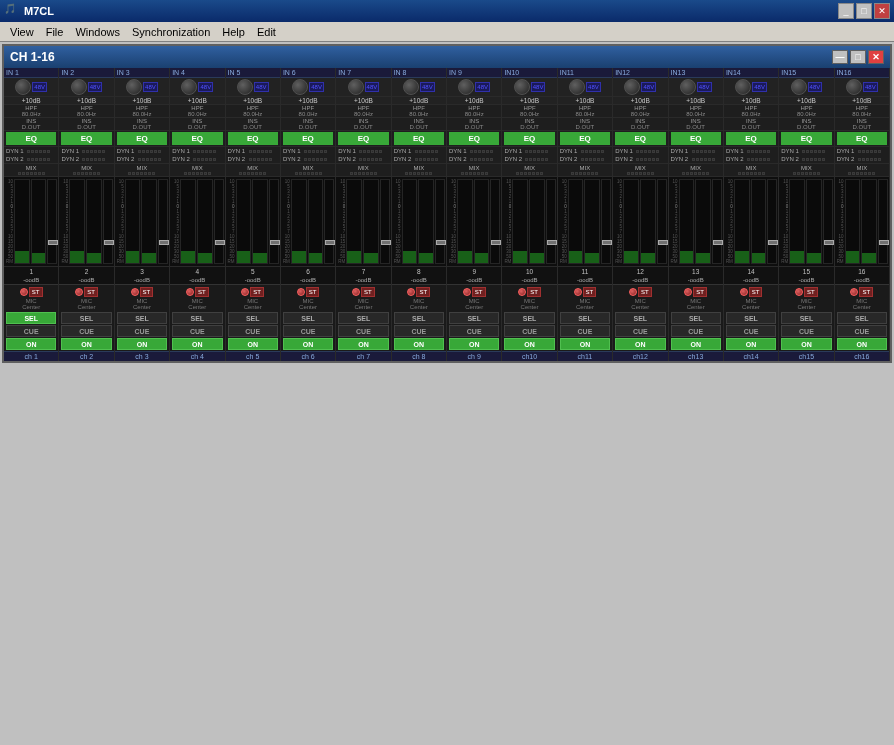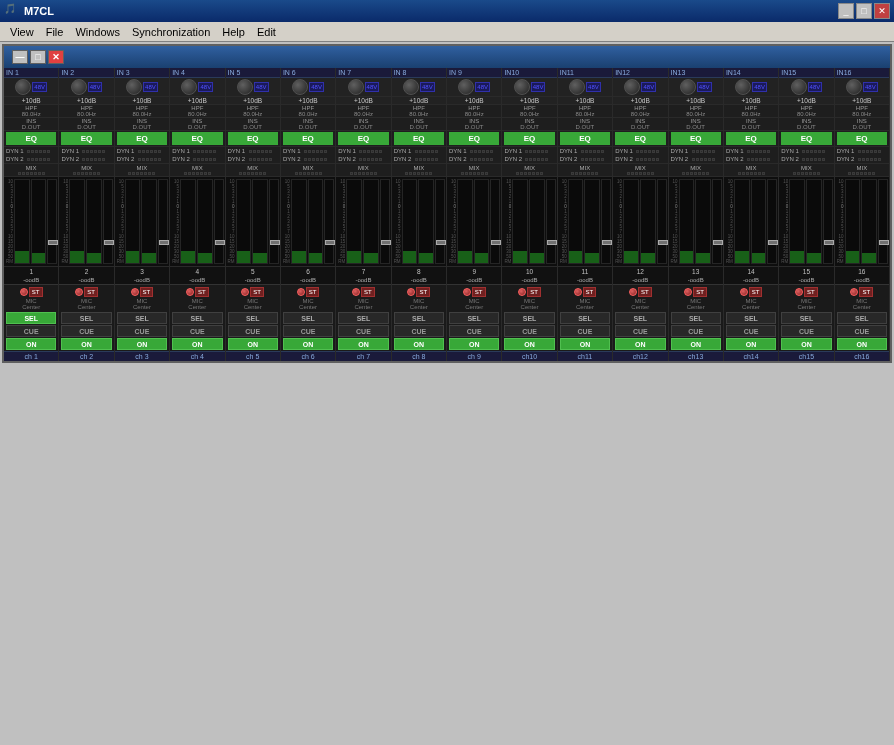--- a/index.html
+++ b/index.html
@@ -87,20 +87,21 @@
     <span class="menu-item">View</span>
     <span class="menu-item">File</span>
     <span class="menu-item">Windows</span>
     <span class="menu-item">Synchronization</span>
     <span class="menu-item">Help</span>
     <span class="menu-item">Edit</span>
   </div>
 
   <div class="main-window">
     <div class="window-title-bar">
+      <span class="window-title-text">CH 1-16</span>
       <div class="window-ctrl-btn">—</div>
       <div class="window-ctrl-btn">□</div>
       <div class="window-ctrl-btn close-win">✕</div>
     </div>
 
     <div id="channels-area" style="display:flex; width:100%; background:#1a1a1a; overflow:hidden;">
     <div style="flex: 1 1 0%; min-width: 0px; background: rgb(30, 30, 30); border-right: 1px solid rgb(42, 42, 42); display: flex; flex-direction: column;">
 
     <div style="background:#1a1a3a;color:#88aadd;font-size:7px;text-align:left;padding:1px 2px;border-bottom:1px solid #2a3a5a;">IN 1</div>
 

